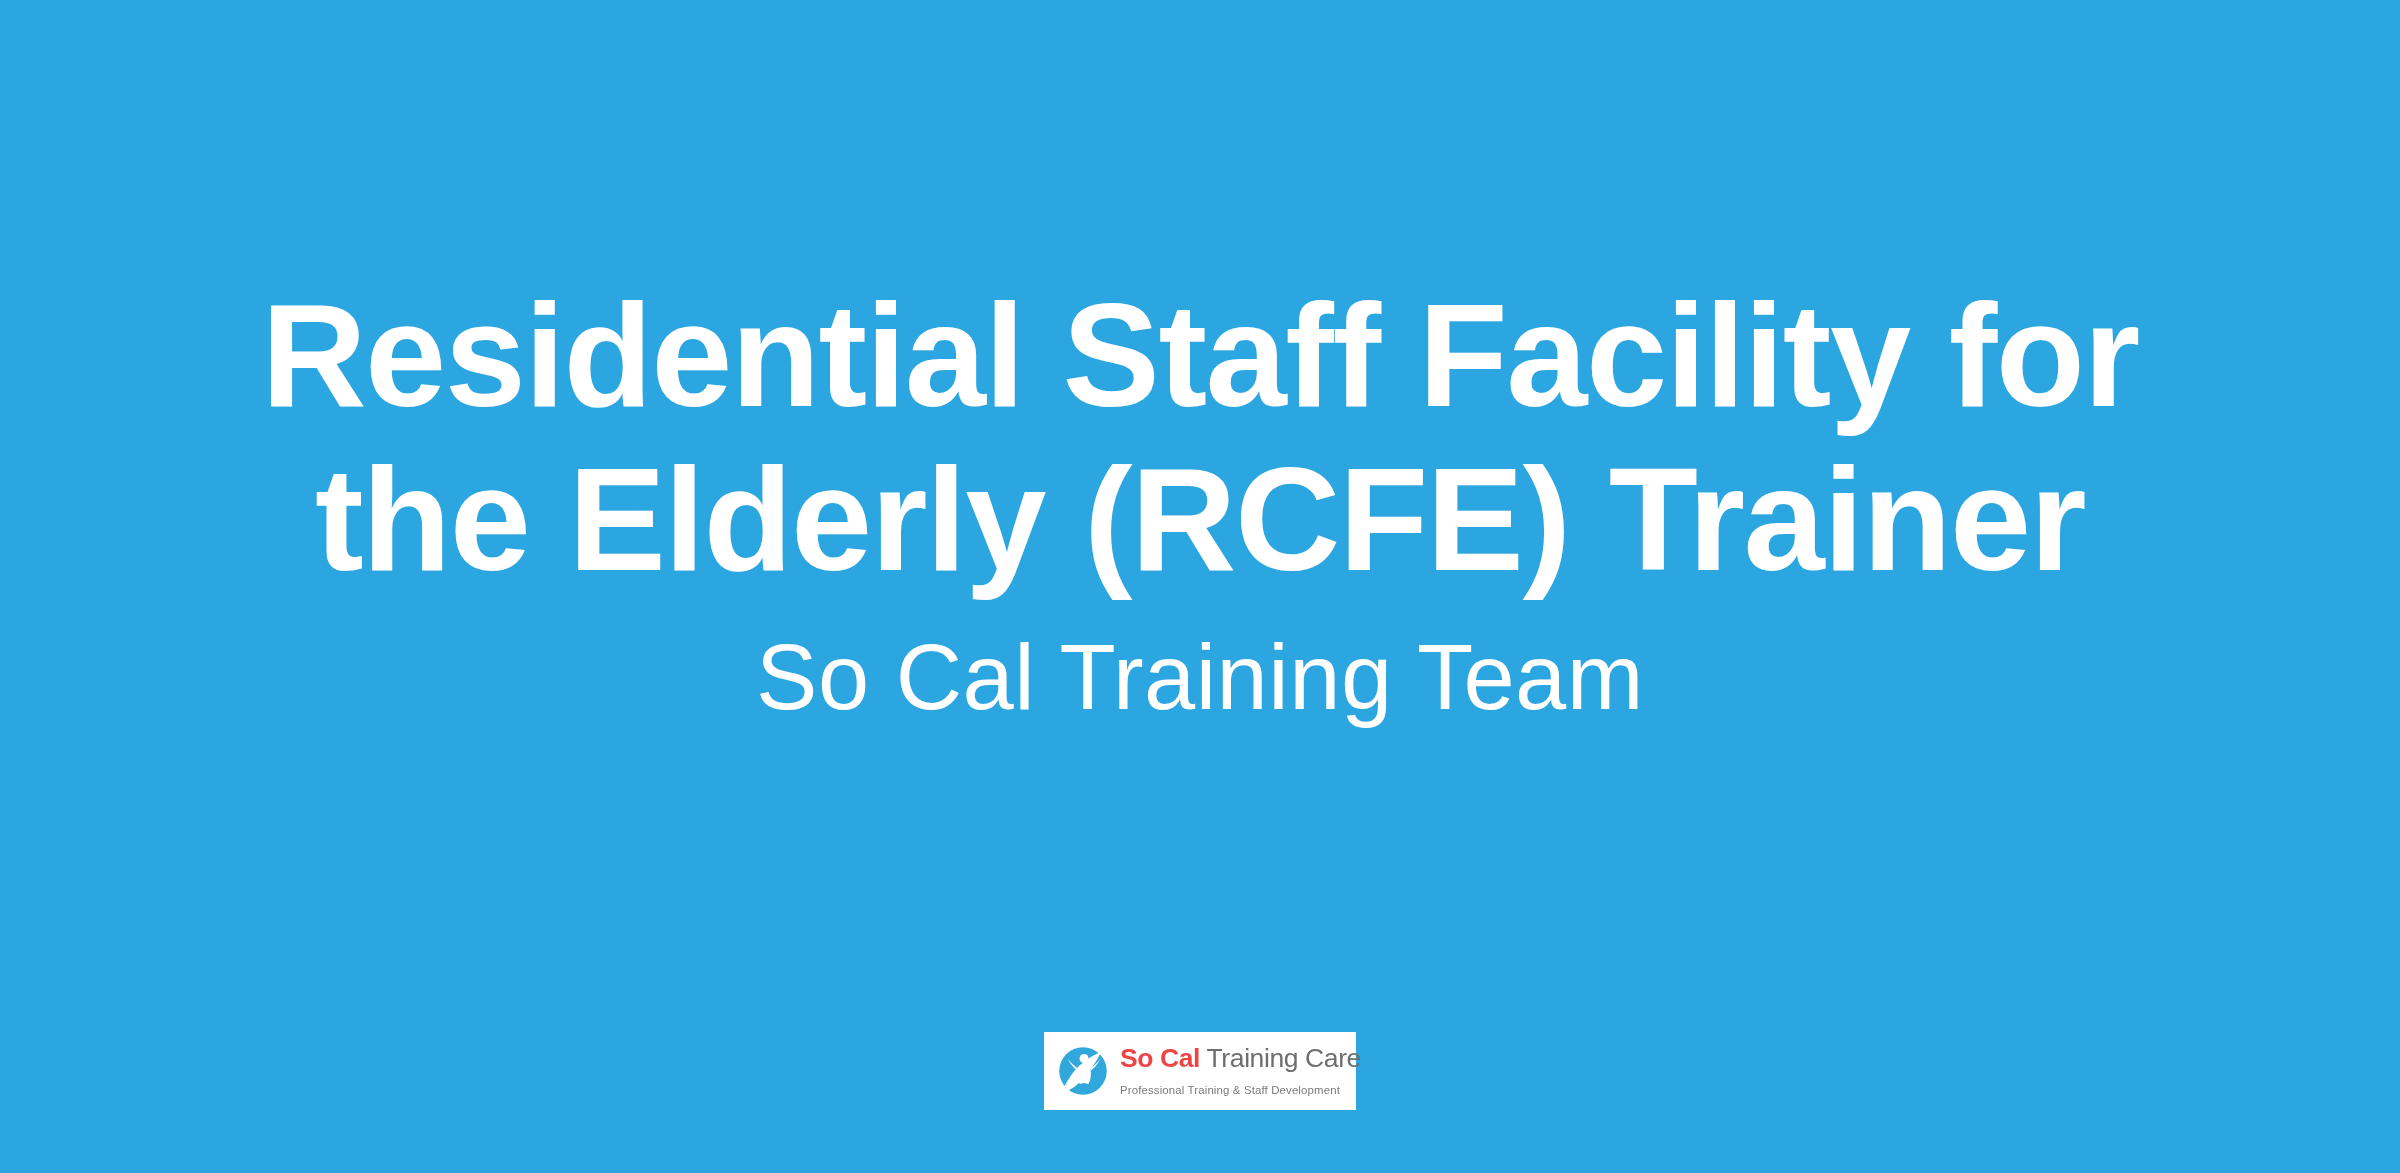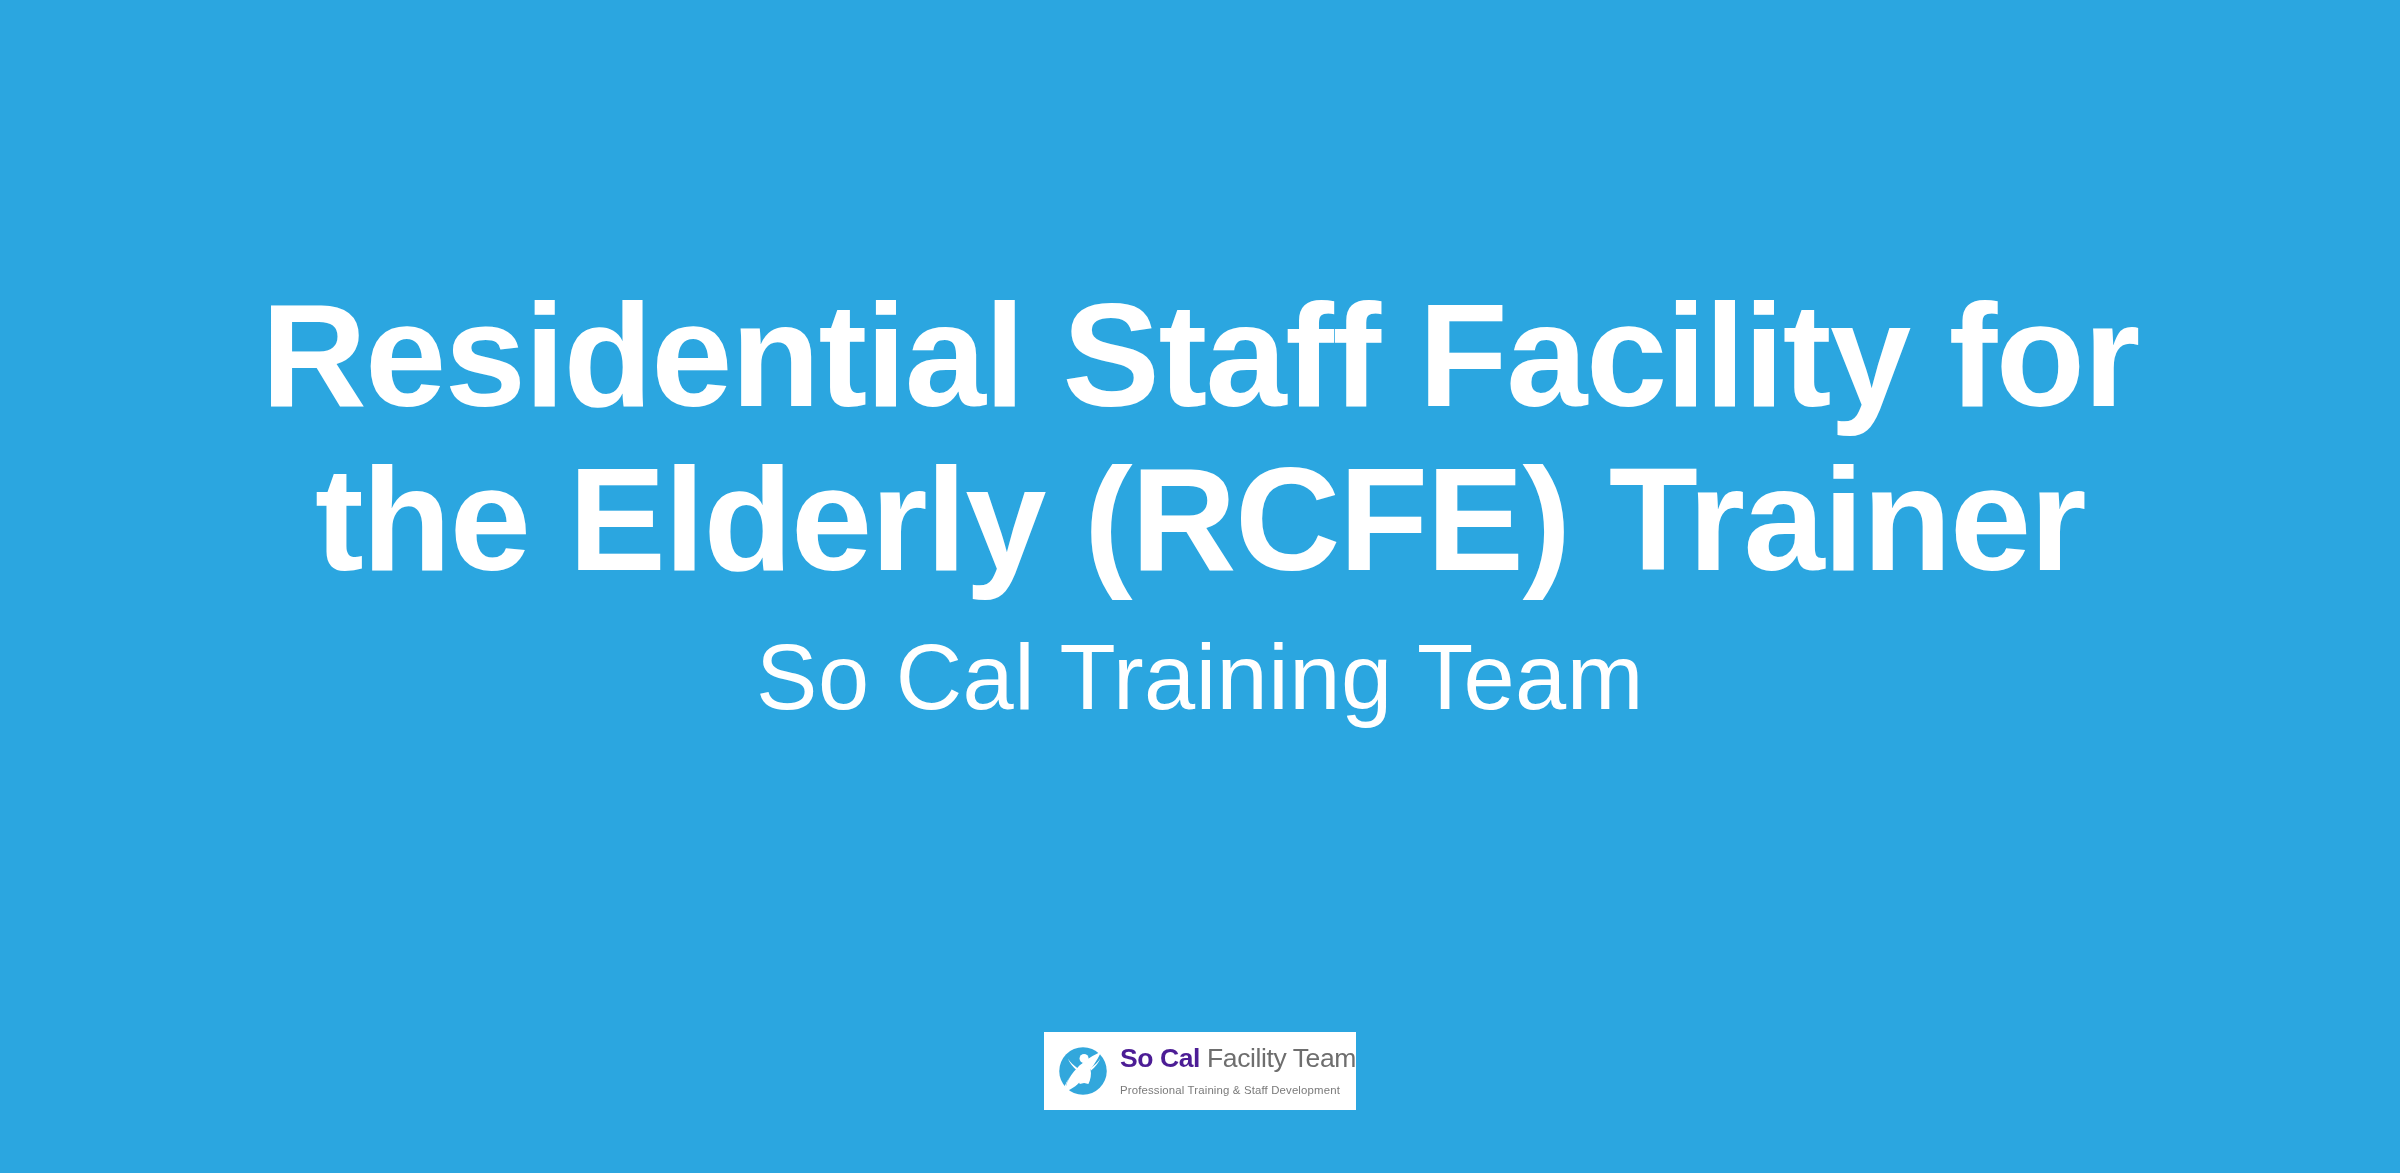--- a/index.html
+++ b/index.html
@@ -88,21 +88,21 @@
   .logo-wordmark {
     white-space:nowrap;
     font-family:"Liberation Sans", sans-serif;
     font-size:26.5px;
     line-height:1.05;
     letter-spacing:-0.4px;
   }
 
   .logo-brand {
     font-weight:bold;
-    color:#4c1d95;
+    color:#ef4444;
   }
 
   .logo-brand-light {
     font-weight:normal;
     color:#6E6E6E;
   }
 
   .logo-tagline {
     margin-top:12px;
     white-space:nowrap;
@@ -136,20 +136,20 @@
 
       <circle cx="52" cy="27" r="8.4" fill="#FFFFFF"></circle>
       <path d="M52 37 C 45 37, 41 41, 40 47 C 38 56, 40 66, 44 74
                L 52 72 L 60 74 C 64 66, 66 56, 64 47 C 63 41, 59 37, 52 37 Z" fill="#FFFFFF"></path>
       <path d="M40 45 C 33 40, 26 34, 22 27 C 25 35, 31 43, 39 49 Z" fill="#FFFFFF"></path>
       <path d="M64 45 C 71 40, 78 34, 82 27 C 79 35, 73 43, 65 49 Z" fill="#FFFFFF"></path>
     </svg>
 
     <div class="logo-text">
       <div class="logo-wordmark">
-        <span class="logo-brand">So Cal</span><span class="logo-brand-light"> Facility Team</span>
+        <span class="logo-brand">So Cal</span><span class="logo-brand-light"> Training Care</span>
       </div>
       <div class="logo-tagline">Professional Training &amp; Staff Development</div>
     </div>
 
   </div>
 
 </div>
 
 </body></html>

